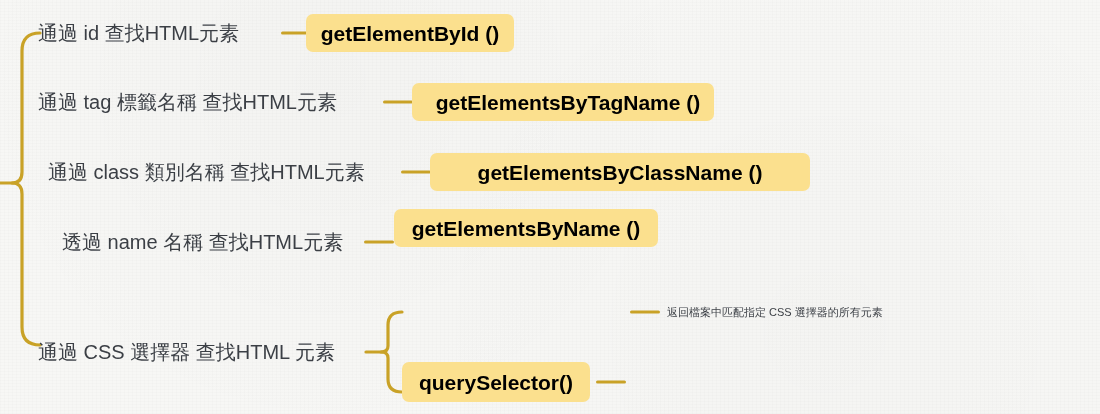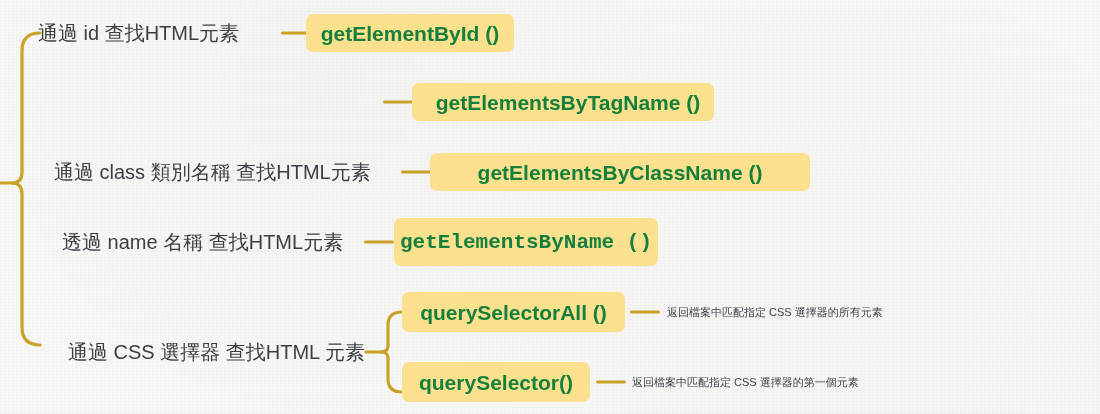--- a/index.html
+++ b/index.html
@@ -45,21 +45,21 @@
     color: #3b3f45;
     font-size: 11px;
     line-height: 1;
     white-space: nowrap;
     transform: translateY(-50%);
   }
   .chip {
     position: absolute;
     background: #fbe08e;
     border-radius: 7px;
-    color: #15803d;
+    color: #000000;
     font-size: 21px;
     font-weight: bold;
     line-height: 1;
     white-space: nowrap;
     display: flex;
     align-items: center;
     justify-content: center;
     transform: translateY(-50%);
     padding: 0 14px;
     box-sizing: border-box;
@@ -84,34 +84,33 @@
     <path d="M 0 183 L 13 183" fill="none" stroke="#c9a227" stroke-width="3.2" stroke-linecap="round"></path>
 
     <path d="M 402 312 Q 388 312 388 325 L 388 346 Q 388 352 381 352 Q 388 352 388 358 L 388 379 Q 388 392 402 392" fill="none" stroke="#c9a227" stroke-width="3.2" stroke-linecap="round" stroke-linejoin="round"></path>
     <path d="M 366 352 L 382 352" fill="none" stroke="#c9a227" stroke-width="3.2" stroke-linecap="round"></path>
   </svg>
 
   <div class="node-label" style="left:38px; top:33px;">通過 id 查找HTML元素</div>
   <div class="dash" style="left:281px; top:33px; width:30px;"></div>
   <div class="chip" style="left:306px; top:33px; width:208px; height:38px;">getElementById ()</div>
 
+  <div class="node-label" style="left:38px; top:102px;">通過 tag 標籤名稱 查找HTML元素</div>
   <div class="dash" style="left:383px; top:102px; width:30px;"></div>
   <div class="chip" style="left:412px; top:102px; width:302px; height:38px;padding-left:24px;">getElementsByTagName ()</div>
 
-  <div class="node-label" style="left:54px; top:172px;text-align:right;">通過 class 類別名稱 查找HTML元素</div>
+  <div class="node-label" style="left:48px; top:172px;text-align:right;">通過 class 類別名稱 查找HTML元素</div>
   <div class="dash" style="left:401px; top:172px; width:30px;"></div>
   <div class="chip" style="left:430px; top:172px; width:380px; height:38px;">getElementsByClassName ()</div>
 
   <div class="node-label" style="left:38px; top:242px;margin-left:24px;">透過 name 名稱 查找HTML元素</div>
   <div class="dash" style="left:364px; top:242px; width:30px;"></div>
-  <div class="chip" style="left:394px; top:242px; width:264px; height:48px;font-family:Liberation Mono, monospace;">getElementsByName ()</div>
+  <div class="chip" style="left:394px; top:228px; width:264px; height:38px;">getElementsByName ()</div>
 
-  <div class="node-label" style="left:38px; top:352px;margin-left:30px;">通過 CSS 選擇器 查找HTML 元素</div>
+  <div class="node-label" style="left:38px; top:352px;">通過 CSS 選擇器 查找HTML 元素</div>
 
-  <div class="chip" style="left:402px; top:312px; width:223px; height:40px;">querySelectorAll ()</div>
   <div class="dash" style="left:630px; top:312px; width:30px;"></div>
   <div class="desc-label" style="left:667px; top:312px;">返回檔案中匹配指定 CSS 選擇器的所有元素</div>
 
   <div class="chip" style="left:402px; top:382px; width:188px; height:40px;">querySelector()</div>
   <div class="dash" style="left:596px; top:382px; width:30px;"></div>
-  <div class="desc-label" style="left:632px; top:382px;">返回檔案中匹配指定 CSS 選擇器的第一個元素</div>
 
 </div>
 
 </body></html>

